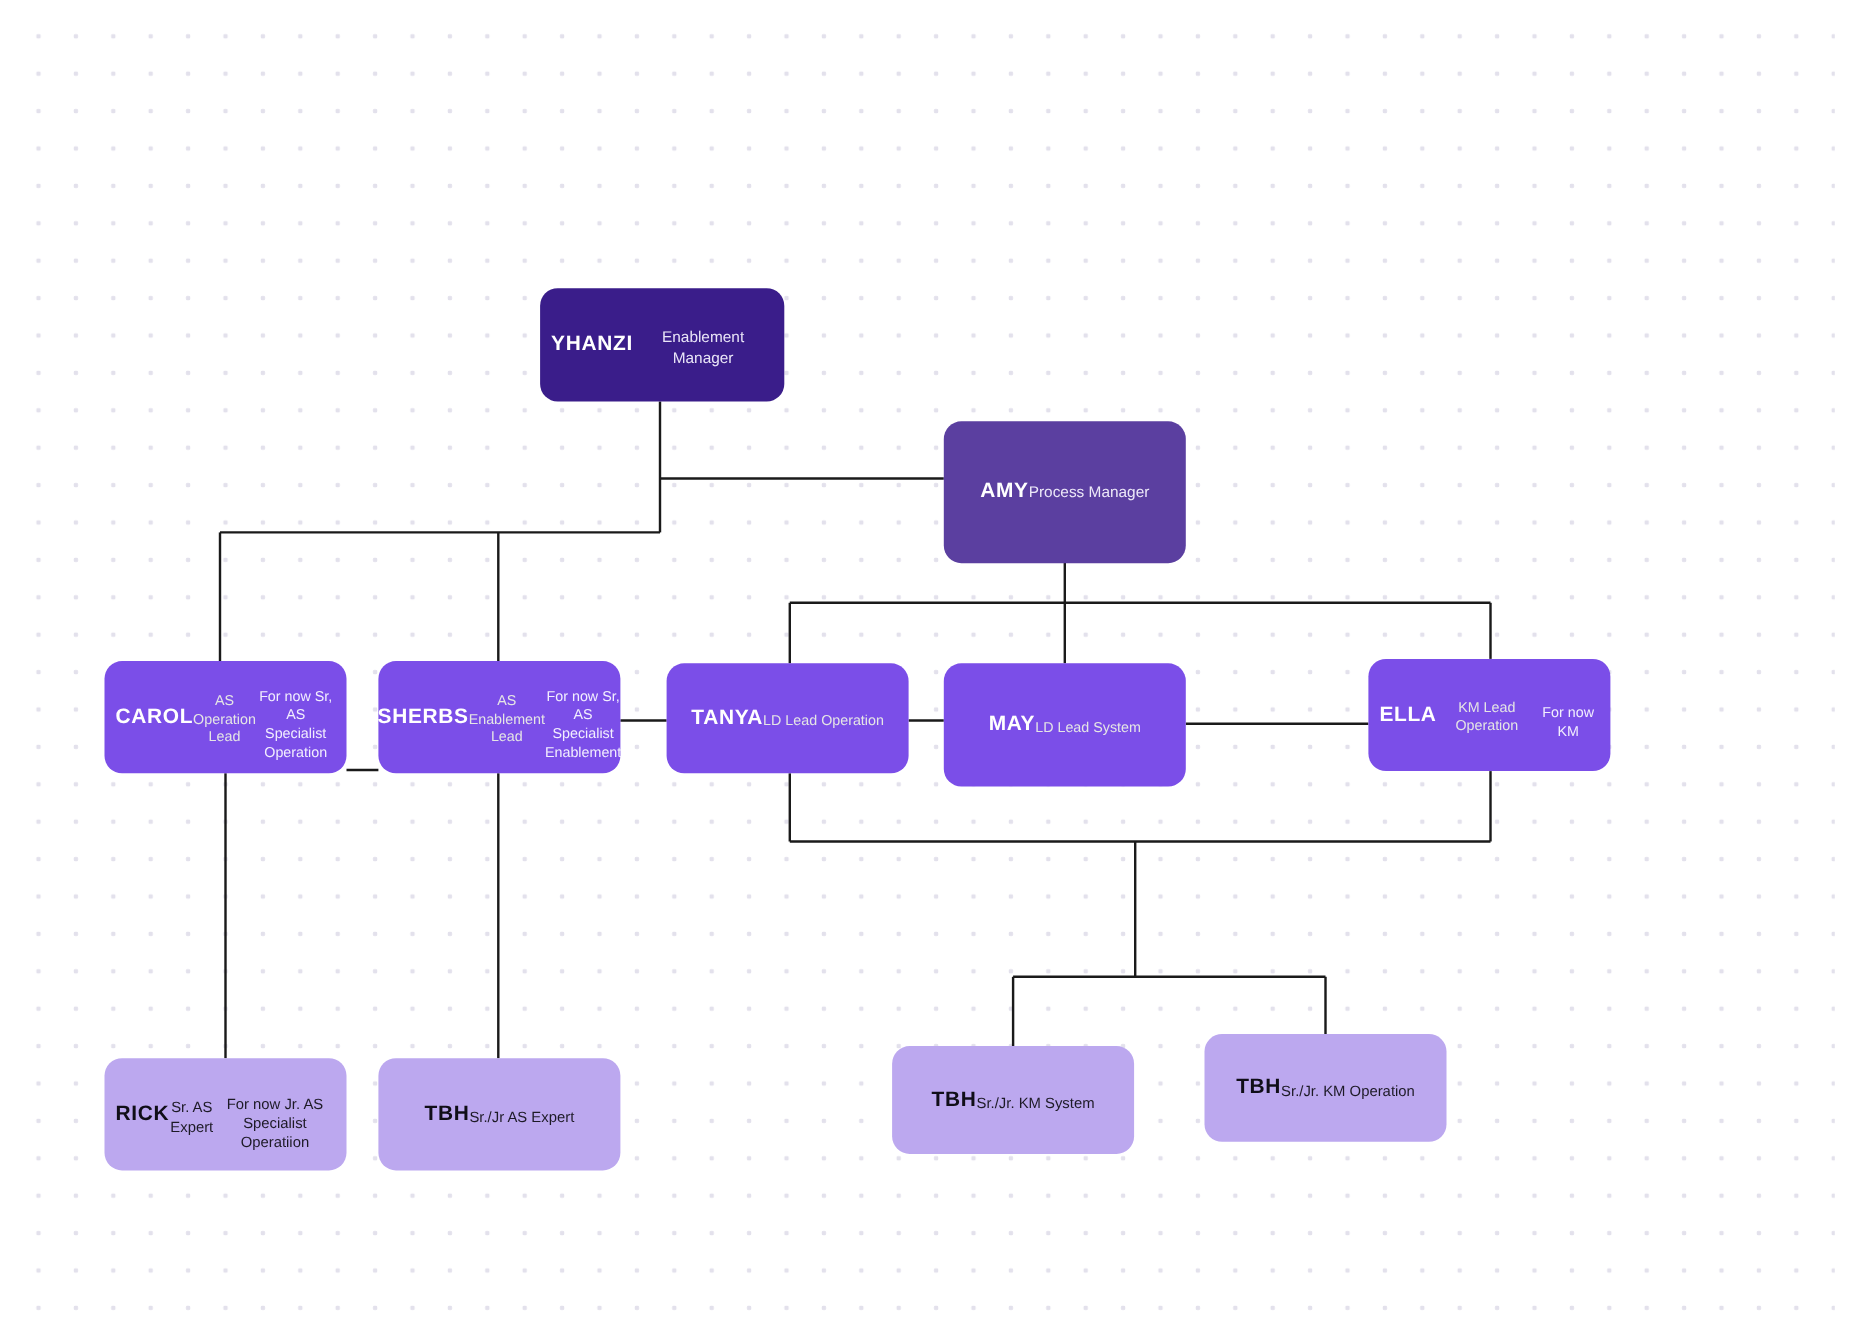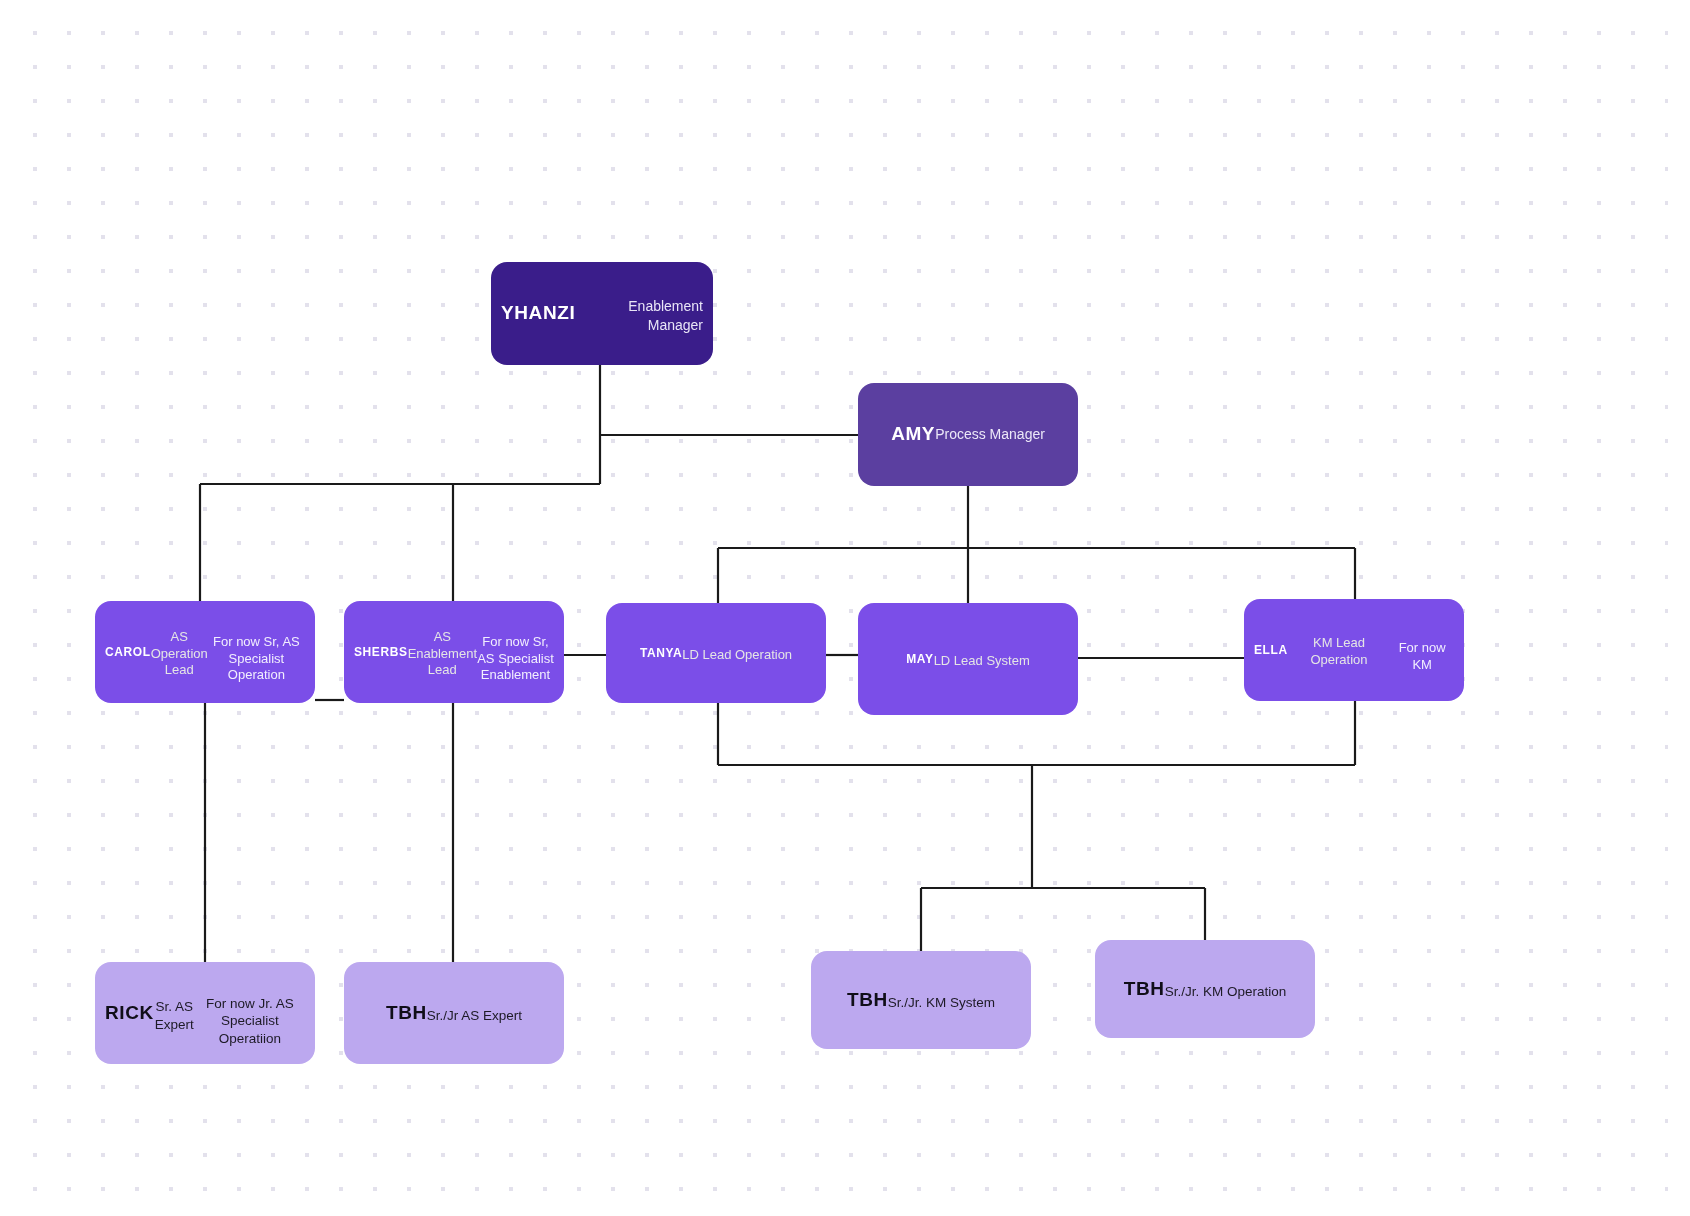--- a/index.html
+++ b/index.html
@@ -62,28 +62,28 @@
   .node .rl{
     line-height:1.3;
   }
   .node .note{
     line-height:1.3;
   }
 
   
   .t-root{background:#3a1d8a;color:#ffffff;}
   .t-root .nm{font-size:19px;}
-  .t-root .rl{font-size:14px;margin-top:4px;color:#e9e5f7;text-align:right;}
+  .t-root .rl{font-size:14px;margin-top:4px;color:#e9e5f7;}
 
   .t-mgr{background:#5b3fa0;color:#ffffff;}
   .t-mgr .nm{font-size:19px;}
   .t-mgr .rl{font-size:14px;margin-top:0;color:#ece8f8;}
 
   .t-lead{background:#7b4ee8;color:#ffffff;}
-  .t-lead .nm{font-size:12px;text-align:right;}
+  .t-lead .nm{font-size:19px;text-align:right;}
   .t-lead .rl{font-size:13px;margin-top:4px;color:#e5e5e5;}
   .t-lead .note{font-size:13px;margin-top:14px;color:#f2eefe;}
 
   .t-ic{background:#bca8ef;color:#14121c;}
   .t-ic .nm{font-size:19px;color:#100e18;}
   .t-ic .rl{font-size:13.5px;margin-top:5px;color:#1d1a26;}
   .t-ic .note{font-size:13.5px;margin-top:16px;color:#1d1a26;}
 </style>
 </head>
 <body>
@@ -133,21 +133,21 @@
   <div class="edge-mask edge-bottom"></div>
   <div class="edge-mask edge-left"></div>
   <div class="edge-mask edge-right"></div>
 
 
   <div id="nodes">
       <div class="node t-root" style="left: 491px; top: 262px; width: 222px; height: 103px;">
         <div class="nm">YHANZI</div>
         <div class="rl">Enablement Manager</div>
       </div>
-      <div class="node t-mgr" style="left: 858px; top: 383px; width: 220px; height: 103px;">
+      <div class="node t-mgr" style="left: 858px; top: 383px; width: 220px; height: 129px;">
         <div class="nm">AMY</div>
         <div class="rl">Process Manager</div>
       </div>
       <div class="node t-lead" style="left: 95px; top: 601px; width: 220px; height: 102px;">
         <div class="nm">CAROL</div>
         <div class="rl">AS Operation Lead</div>
         <div class="note">For now Sr, AS Specialist Operation</div>
       </div>
       <div class="node t-lead" style="left: 344px; top: 601px; width: 220px; height: 102px;">
         <div class="nm">SHERBS</div>

